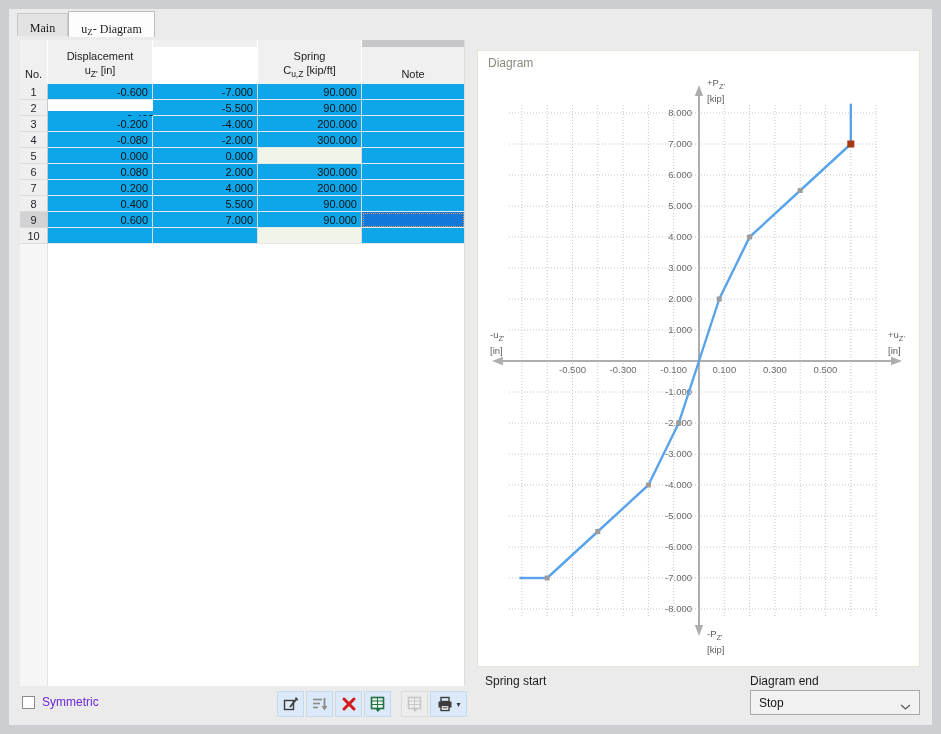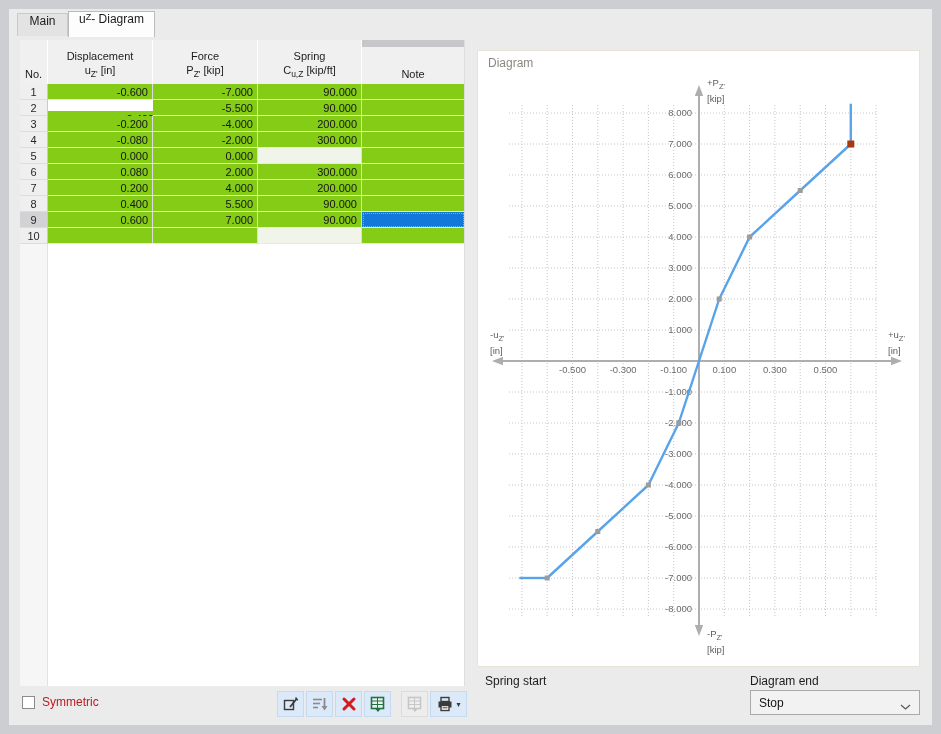--- a/index.html
+++ b/index.html
@@ -2,46 +2,46 @@
 <html><head>
 <meta charset="utf-8">
 <style>
   * { margin:0; padding:0; box-sizing:border-box; }
   html,body { width:941px; height:734px; }
   body { font-family:"Liberation Sans", sans-serif; background:#cdced1; position:relative; overflow:hidden; }
   .frame { position:absolute; left:0; top:0; width:941px; height:734px; background:#cdced1; }
   .dialog { position:absolute; left:9px; top:9px; width:923px; height:716px; background:#ebebec; }
 
   
-  .tab { position:absolute; font-size:12px; color:#1b1b1b; display:flex; align-items:flex-start; justify-content:center; cursor:default; }
+  .tab { position:absolute; font-size:12px; color:#1b1b1b; display:flex; align-items:flex-end; justify-content:center; cursor:default;font-family:Liberation Serif, serif; }
   .tab.inactive { left:17px; top:13px; width:51px; height:23px; background:#e3e3e4; border:1px solid #c9c9c9; border-bottom:none; }
   .tab.active { left:68px; top:11px; width:87px; height:26px; background:#fdfdfd; border:1px solid #bcbcbc; border-bottom:none; z-index:2; }
   .tab sub { font-size:9px; }
 
   
   .table-wrap { position:absolute; left:20px; top:40px; width:445px; height:646px; background:#ffffff; border-right:1px solid #dedede; }
   .strip-cell { position:absolute; top:0; height:7px; background:#f0f0f1; }
   .strip-cell.sel { background:#c7c7ca; }
   .hdr-cell { position:absolute; top:7px; height:37px; background:#f0f0f1; font-size:11px; color:#1c1c1c;
               display:flex; flex-direction:column; align-items:center; justify-content:flex-end; padding-bottom:3px; line-height:14px; }
   .hdr-rule { position:absolute; left:0; top:44px; width:445px; height:1px; background:#9f9fa0; }
   .hdr-cell sub, .cell sub { font-size:8.5px; }
-  .cell { position:absolute; height:16px; font-size:11px; color:#141414; background:#84cc16;
+  .cell { position:absolute; height:16px; font-size:11px; color:#141414; background:#0ea5e9;
           border-right:1px solid #dcdcdc; border-bottom:1px solid #e8e8e8; display:flex; align-items:center; }
   .cell.num { justify-content:flex-end; padding-right:4px; }
   .cell.rowhdr { background:#efeff0; color:#26262e; justify-content:center; border-right:1px solid #c9c9c9; border-bottom:1px solid #dcdcdc; }
   .cell.rowhdr.current { background:#d2d2d4; }
   .cell.disabled { background:#f1f4e9; }
   .cell.selected { background:#1278d9; outline:1px dotted #e09a55; outline-offset:-2px; }
   .gutter { position:absolute; left:0; top:204px; width:28px; height:442px; background:#f6f6f7; border-right:1px solid #e3e3e3; }
 
   
   .checkbox-row { position:absolute; left:22px; top:695px; display:flex; align-items:center; gap:7px; }
   .checkbox { width:13px; height:13px; background:#fff; border:1px solid #8b8b8b; }
-  .checkbox-label { font-size:12px; color:#b91c1c; }
+  .checkbox-label { font-size:12px; color:#6d28d9; }
   .toolbar { position:absolute; left:277px; top:691px; height:26px; display:flex; }
   .tbtn { width:27px; height:26px; background:#dbe9f8; border:1px solid #c3daf0; display:flex; align-items:center; justify-content:center; margin-right:2px; }
   .tbtn.disabled { background:#ededee; border-color:#dcdcdc; }
   .tbtn.disabled svg { opacity:.45; filter:grayscale(1); }
   .tbtn.wide { width:37px; gap:2px; }
   .tbtn .caret { font-size:8px; color:#3a3a3a; }
   .tbtn:nth-child(5) { margin-left:8px; }
 
   
   .card { position:absolute; left:477px; top:50px; width:443px; height:617px; background:#ffffff; border:1px solid #e7e3d6; }
@@ -79,24 +79,20 @@
   <div class="strip-cell" style="left: 0px; width: 27px;"></div>
       <div class="hdr-cell" style="left: 0px; width: 27px;">
         <div><span>No.</span></div>
       </div>
       <div class="strip-cell" style="left: 28px; width: 104px;"></div>
       <div class="hdr-cell" style="left: 28px; width: 104px;">
         <div>Displacement</div>
         <div><span>u</span><sub>Z'</sub><span> [in]</span></div>
       </div>
       <div class="strip-cell" style="left: 133px; width: 104px;"></div>
-      <div class="hdr-cell" style="left: 133px; width: 104px;">
-        <div>Force</div>
-        <div><span>P</span><sub>Z'</sub><span> [kip]</span></div>
-      </div>
       <div class="strip-cell" style="left: 238px; width: 103px;"></div>
       <div class="hdr-cell" style="left: 238px; width: 103px;">
         <div>Spring</div>
         <div><span>C</span><sub>u,Z</sub><span> [kip/ft]</span></div>
       </div>
       <div class="strip-cell sel" style="left: 342px; width: 102px;"></div>
       <div class="hdr-cell" style="left: 342px; width: 102px;">
         <div><span>Note</span></div>
       </div>
       <div class="hdr-rule"></div>

